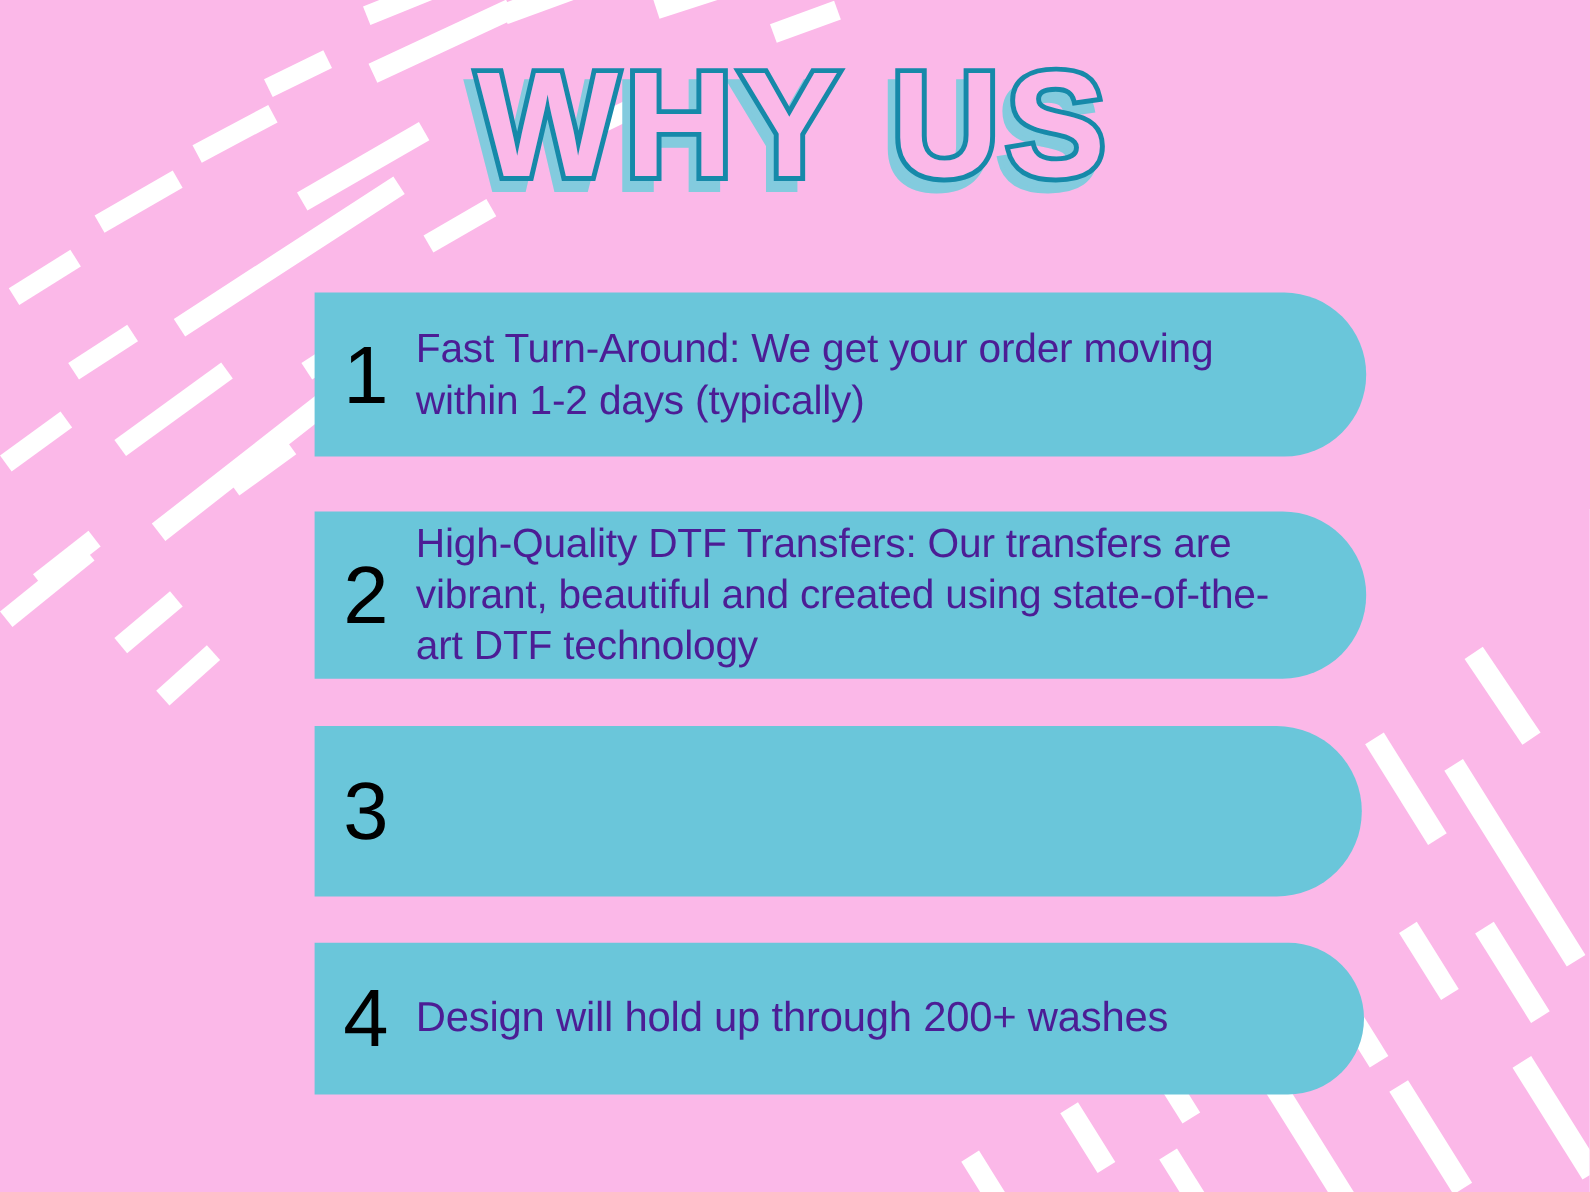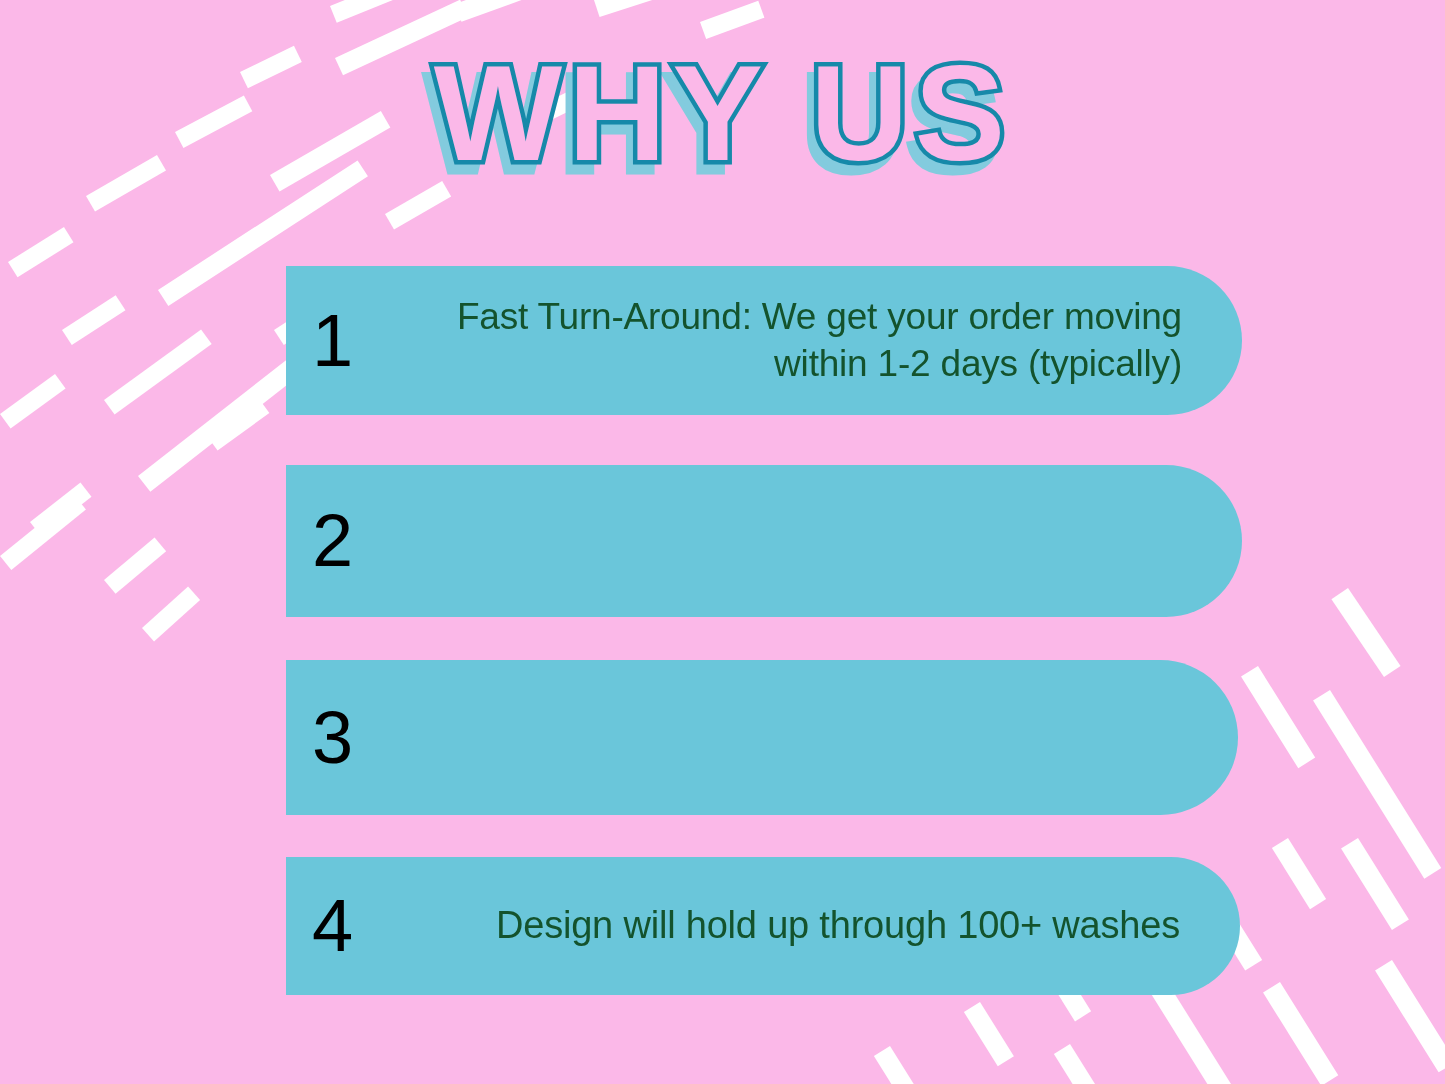--- a/index.html
+++ b/index.html
@@ -97,23 +97,22 @@
     line-height: 1;
     color: #000000;
   }
   .pill-text {
     flex: 1 1 auto;
     padding-right: 60px;
     font-family: "Liberation Sans", sans-serif;
     font-weight: 400;
     font-size: 37px;
     line-height: 1.26;
-    color: #14532d;
+    color: #4c1d95;
     letter-spacing: -0.2px;
-    text-align: right;
   }
 
   
   #pill-1 { height: 149px; width: 956px; border-radius: 0 75px 75px 0; margin-bottom: 50px; }
   #pill-2 { height: 152px; width: 956px; border-radius: 0 76px 76px 0; margin-bottom: 43px; }
   #pill-3 { height: 155px; width: 952px; border-radius: 0 78px 78px 0; margin-bottom: 42px; }
   #pill-4 { height: 138px; width: 954px; border-radius: 0 69px 69px 0; }
 
   #pill-4 .pill-text { font-size: 38px; }
 </style>
@@ -170,25 +169,26 @@
 
   <div id="list">
 
     <div class="pill" id="pill-1">
       <div class="pill-num">1</div>
       <div class="pill-text">Fast Turn-Around: We get your order moving within 1-2 days (typically)</div>
     </div>
 
     <div class="pill" id="pill-2">
       <div class="pill-num">2</div>
+      <div class="pill-text">High-Quality DTF Transfers: Our transfers are vibrant, beautiful and created using state-of-the-art DTF technology</div>
     </div>
 
     <div class="pill" id="pill-3">
       <div class="pill-num">3</div>
     </div>
 
     <div class="pill" id="pill-4">
       <div class="pill-num">4</div>
-      <div class="pill-text">Design will hold up through 100+ washes</div>
+      <div class="pill-text">Design will hold up through 200+ washes</div>
     </div>
 
   </div>
 </div>
 
 </body></html>

